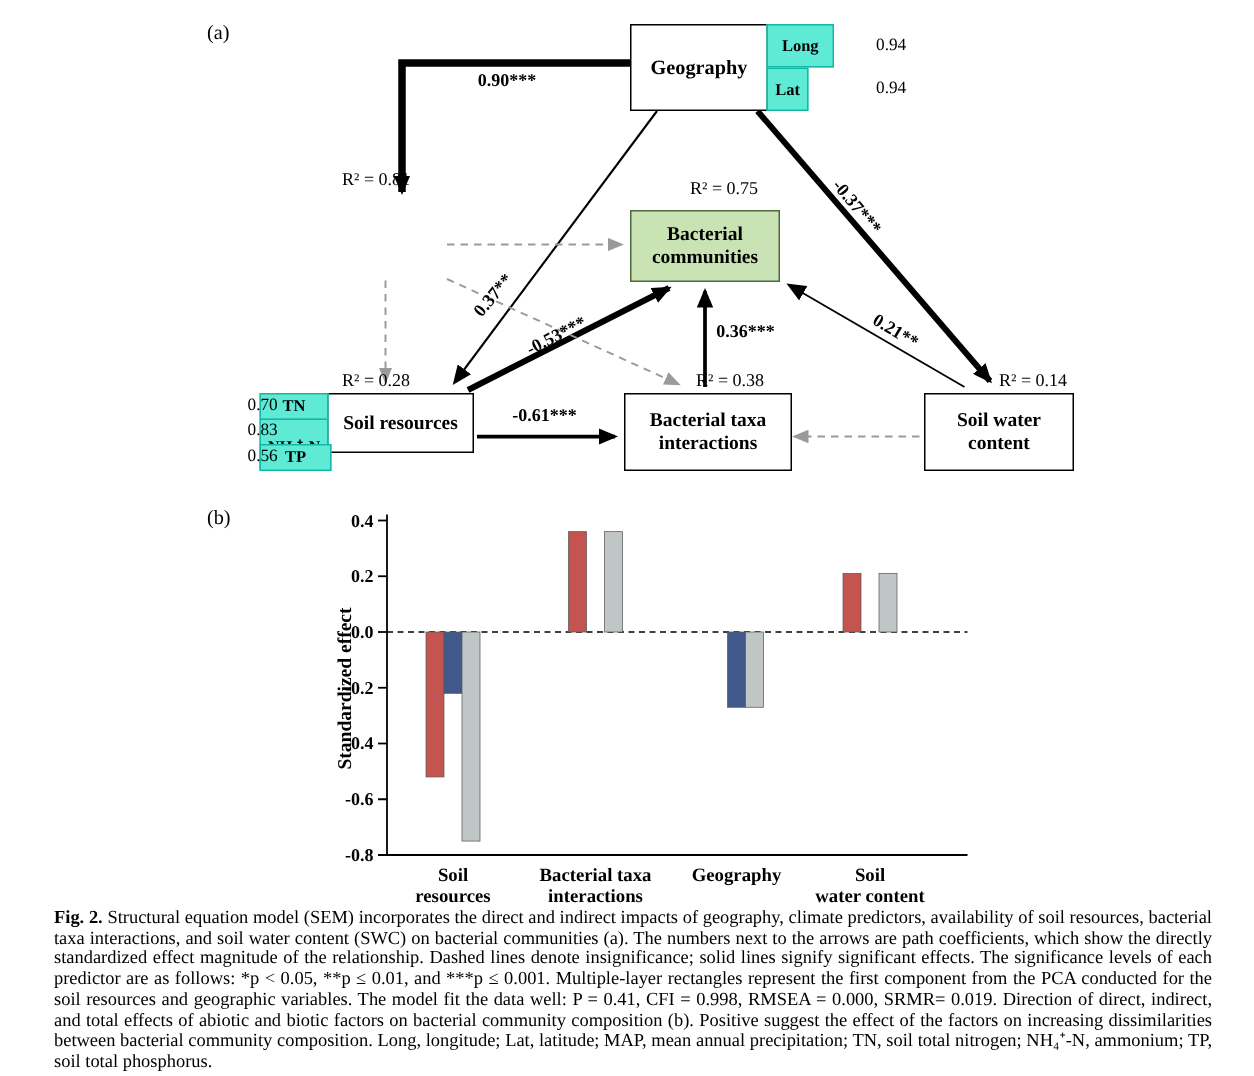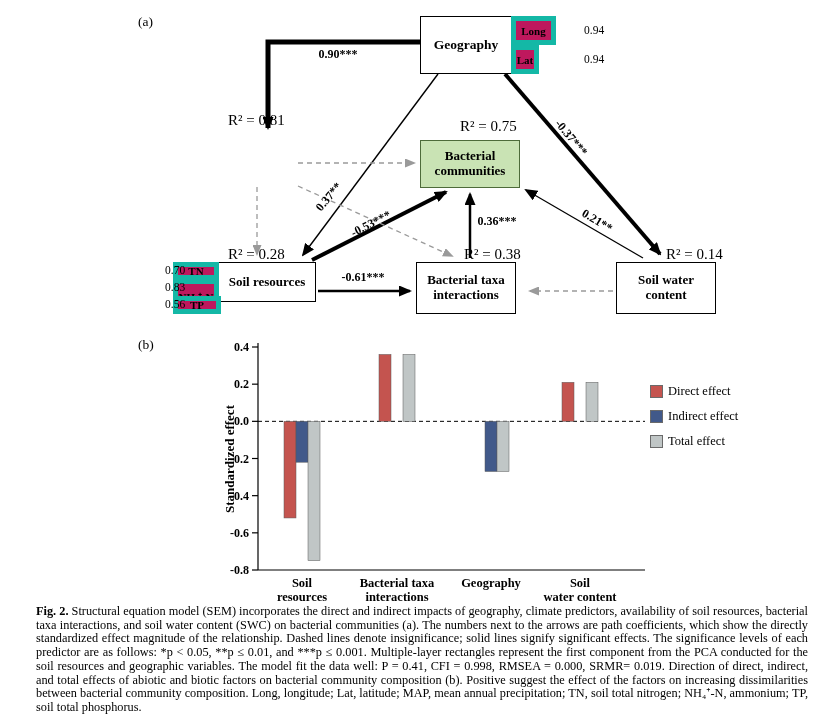--- a/index.html
+++ b/index.html
@@ -13,28 +13,28 @@
   .panel-label { position: absolute; font-size: 13.5px; }
   #sem-svg { position: absolute; left: 0; top: 0; }
   #barchart-svg { position: absolute; left: 0; top: 335px; }
 
   .sem-box {
     position: absolute; border: 1px solid #000; background: #fff;
     display: flex; align-items: center; justify-content: center; text-align: center;
     font-weight: bold; font-size: 13px; line-height: 1.12; padding: 2px;
   }
   .sem-cell {
-    position: absolute; border: 5px solid #14b8a6; background: #be185d;
+    position: absolute; border: 1px solid #14b8a6; background: #5eead4;
     display: flex; align-items: center; justify-content: center;
     font-weight: bold; font-size: 11px; white-space: nowrap;
   }
   .loading-label { position: absolute; font-size: 11.5px; padding-left: 24px; }
   .loading-right { text-align: left; }
   .loading-left { width: 28px; text-align: right; }
-  .r2-label { position: absolute; font-size: 15px; white-space: nowrap; }
+  .r2-label { position: absolute; font-size: 12px; white-space: nowrap; }
   .path-label {
     position: absolute; font-weight: bold; font-size: 12px; white-space: nowrap;
     transform: translate(-50%,-50%) rotate(var(--r, 0deg));
   }
 
   .ylab {
     position: absolute; left: 165px; top: 451px; width: 130px; text-align: center;
     font-weight: bold; font-size: 13px; white-space: nowrap; transform: rotate(-90deg);
   }
   .legend { position: absolute; left: 650px; top: 384px; }
@@ -96,21 +96,21 @@
   <div class="r2-label" style="left:228px; top:246px">R² = 0.28</div>
   <div class="sem-box" style="left:218px; top:262px; width:98px; height:40px">Soil resources</div>
   <div class="sem-cell" style="left:173px; top:262px; width:46px; height:18px">TN</div>
   <div class="sem-cell" style="left:173px; top:279px; width:46px; height:34px">NH₄⁺-N</div>
   <div class="sem-cell" style="left:173px; top:296px; width:48px; height:18px">TP</div>
   <div class="loading-label loading-left" style="left:141px; top:264px">0.70</div>
   <div class="loading-label loading-left" style="left:141px; top:281px">0.83</div>
   <div class="loading-label loading-left" style="left:141px; top:298px">0.56</div>
 
   <div class="r2-label" style="left:464px; top:246px">R² = 0.38</div>
-  <div class="sem-box" style="left:416px; top:262px; width:100px; height:52px">Bacterial taxa interactions</div>
+  <div class="sem-box" style="left:416px; top:262px; width:112px; height:52px">Bacterial taxa interactions</div>
 
   <div class="r2-label" style="left:666px; top:246px">R² = 0.14</div>
   <div class="sem-box" style="left:616px; top:262px; width:100px; height:52px">Soil water content</div>
 
   <div class="path-label" style="left:338px; top:54px">0.90***</div>
   <div class="path-label" style="left:329px; top:197px; --r:-50deg">0.37**</div>
   <div class="path-label" style="left:571px; top:138px; --r:50deg">-0.37***</div>
   <div class="path-label" style="left:371px; top:224px; --r:-27deg">-0.53***</div>
   <div class="path-label" style="left:363px; top:277px">-0.61***</div>
   <div class="path-label" style="left:497px; top:221px">0.36***</div>
@@ -149,33 +149,19 @@
       <rect x="586" y="47.30833333333333" width="12" height="39.025" fill="#c0c6c6" stroke="#5a5a5a" stroke-width="0.5"></rect>
       <text x="302" y="252" text-anchor="middle" class="cat-label">Soil</text>
       <text x="302" y="266" text-anchor="middle" class="cat-label">resources</text>
       <text x="397" y="252" text-anchor="middle" class="cat-label">Bacterial taxa</text>
       <text x="397" y="266" text-anchor="middle" class="cat-label">interactions</text>
       <text x="491" y="252" text-anchor="middle" class="cat-label">Geography</text>
       <text x="580" y="252" text-anchor="middle" class="cat-label">Soil</text>
       <text x="580" y="266" text-anchor="middle" class="cat-label">water content</text>
     </svg>
 
-  <div class="legend">
-    <div class="legend-item">
-      <span class="legend-swatch" style="background: rgb(196, 84, 79);"></span>
-      <span class="legend-text">Direct effect</span>
-    </div>
-    <div class="legend-item">
-      <span class="legend-swatch" style="background: rgb(65, 89, 138);"></span>
-      <span class="legend-text">Indirect effect</span>
-    </div>
-    <div class="legend-item">
-      <span class="legend-swatch" style="background: rgb(192, 198, 198);"></span>
-      <span class="legend-text">Total effect</span>
-    </div>
-  </div>
 
   <div class="caption">
     <span class="cap-label">Fig. 2.</span>
     <span>Structural equation model (SEM) incorporates the direct and indirect impacts of geography, climate predictors, availability of soil resources, bacterial taxa interactions, and soil water content (SWC) on bacterial communities (a). The numbers next to the arrows are path coefficients, which show the directly standardized effect magnitude of the relationship. Dashed lines denote insignificance; solid lines signify significant effects. The significance levels of each predictor are as follows: *p &lt; 0.05, **p ≤ 0.01, and ***p ≤ 0.001. Multiple-layer rectangles represent the first component from the PCA conducted for the soil resources and geographic variables. The model fit the data well: P = 0.41, CFI = 0.998, RMSEA = 0.000, SRMR= 0.019. Direction of direct, indirect, and total effects of abiotic and biotic factors on bacterial community composition (b). Positive suggest the effect of the factors on increasing dissimilarities between bacterial community composition. Long, longitude; Lat, latitude; MAP, mean annual precipitation; TN, soil total nitrogen; NH₄⁺-N, ammonium; TP, soil total phosphorus.</span>
   </div>
 
 </div>
 
 </body></html>

